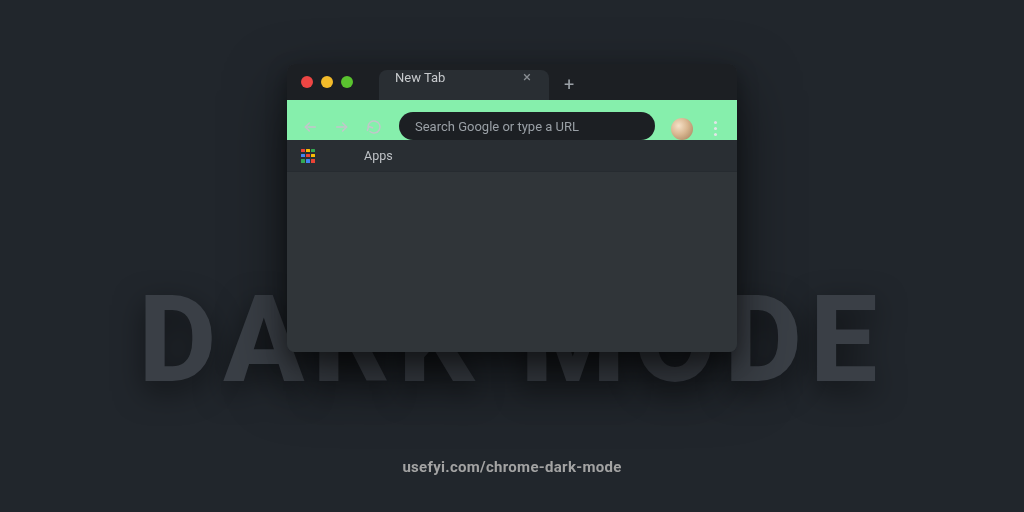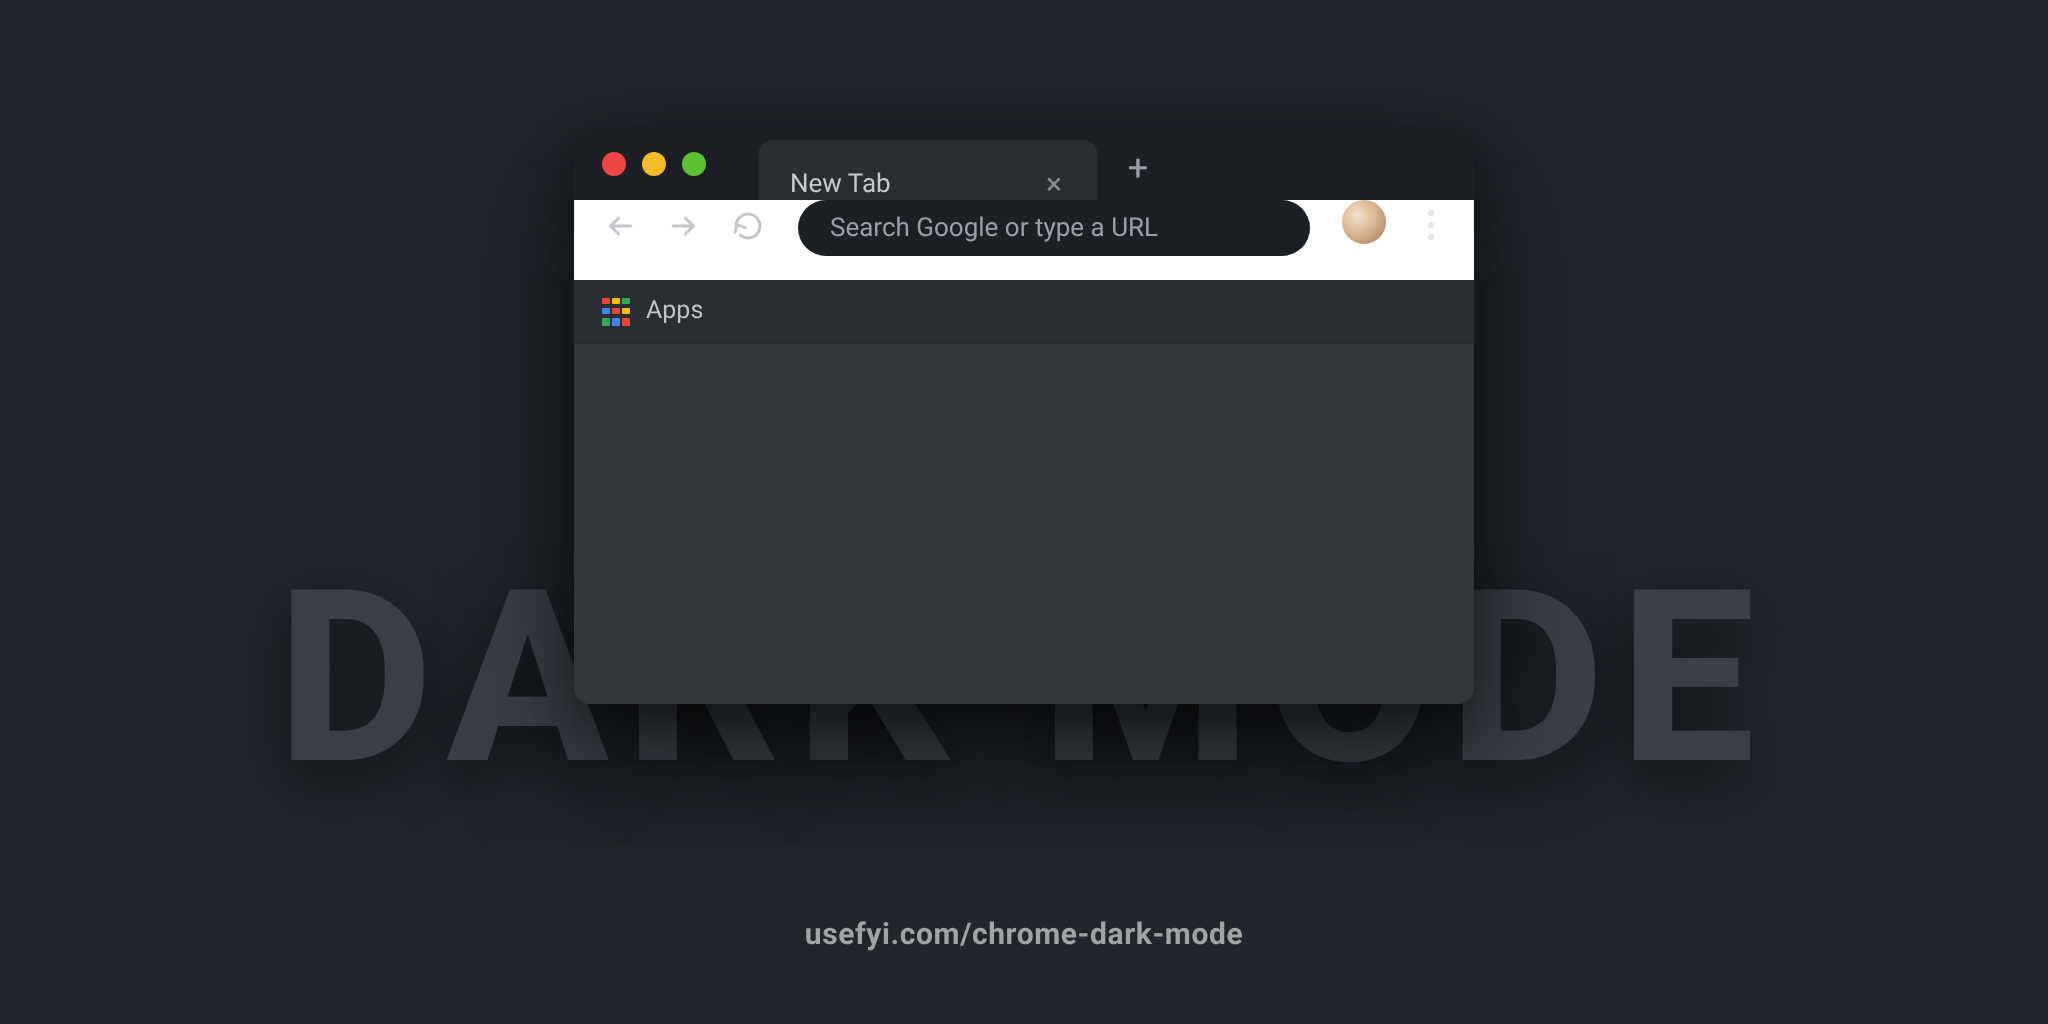--- a/index.html
+++ b/index.html
@@ -63,38 +63,38 @@
   .dot { width: 12px; height: 12px; border-radius: 50%; }
   .dot.red { background: #ed4644; }
   .dot.yellow { background: #f3bb2a; }
   .dot.green { background: #5ac32f; }
   .tab {
     margin-left: 78px;
     height: 30px;
     background: #292e33;
     border-radius: 8px 8px 0 0;
     display: flex;
-    align-items: flex-end;
+    align-items: flex-start;
     padding: 0 16px 0 16px;
     min-width: 170px;
     position: relative;
     gap: 20px;
   }
   .tab-title { color: #c7cacd; font-size: 13px; flex: 1; }
   .tab-close { color: #8a8f94; font-size: 15px; line-height: 1; padding: 0 2px; cursor: pointer; }
   .new-tab-btn {
     display: flex; align-items: center; justify-content: center;
     width: 28px; height: 28px; margin-left: 6px; margin-bottom: 2px;
     color: #9aa0a6; font-size: 18px; cursor: pointer;
   }
   .toolbar {
     height: 40px;
-    background: #ffffff;
-    display: flex;
-    align-items: flex-start;
+    background: #86efac;
+    display: flex;
+    align-items: flex-end;
     padding: 0 10px;
     gap: 6px;
   }
   .nav-btn {
     width: 26px; height: 26px; display: flex; align-items: center; justify-content: center;
     color: #c2c6ca; cursor: pointer; border-radius: 50%;
   }
   .nav-btn svg { width: 16px; height: 16px; }
   .omnibox {
     flex: 1;
@@ -135,21 +135,21 @@
   .apps-icon span { width: 100%; height: 100%; border-radius: 0.5px; }
   .apps-icon span:nth-child(1){background:#ea4335;}
   .apps-icon span:nth-child(2){background:#fbbc04;}
   .apps-icon span:nth-child(3){background:#34a853;}
   .apps-icon span:nth-child(4){background:#4285f4;}
   .apps-icon span:nth-child(5){background:#ea4335;}
   .apps-icon span:nth-child(6){background:#fbbc04;}
   .apps-icon span:nth-child(7){background:#34a853;}
   .apps-icon span:nth-child(8){background:#4285f4;}
   .apps-icon span:nth-child(9){background:#ea4335;}
-  .apps-label { color: #bfc3c7; font-size: 12.5px; }
+  .apps-label { color: #bfc3c7; font-size: 12.5px; margin-left: 41px; }
   .content-area { flex: 1; background: #303539; height: calc(100% - 108px); }
 </style>
 </head>
 <body>
 
 <div class="big-text">DARK MODE</div>
 
 <div class="browser">
 
   <div class="titlebar">

